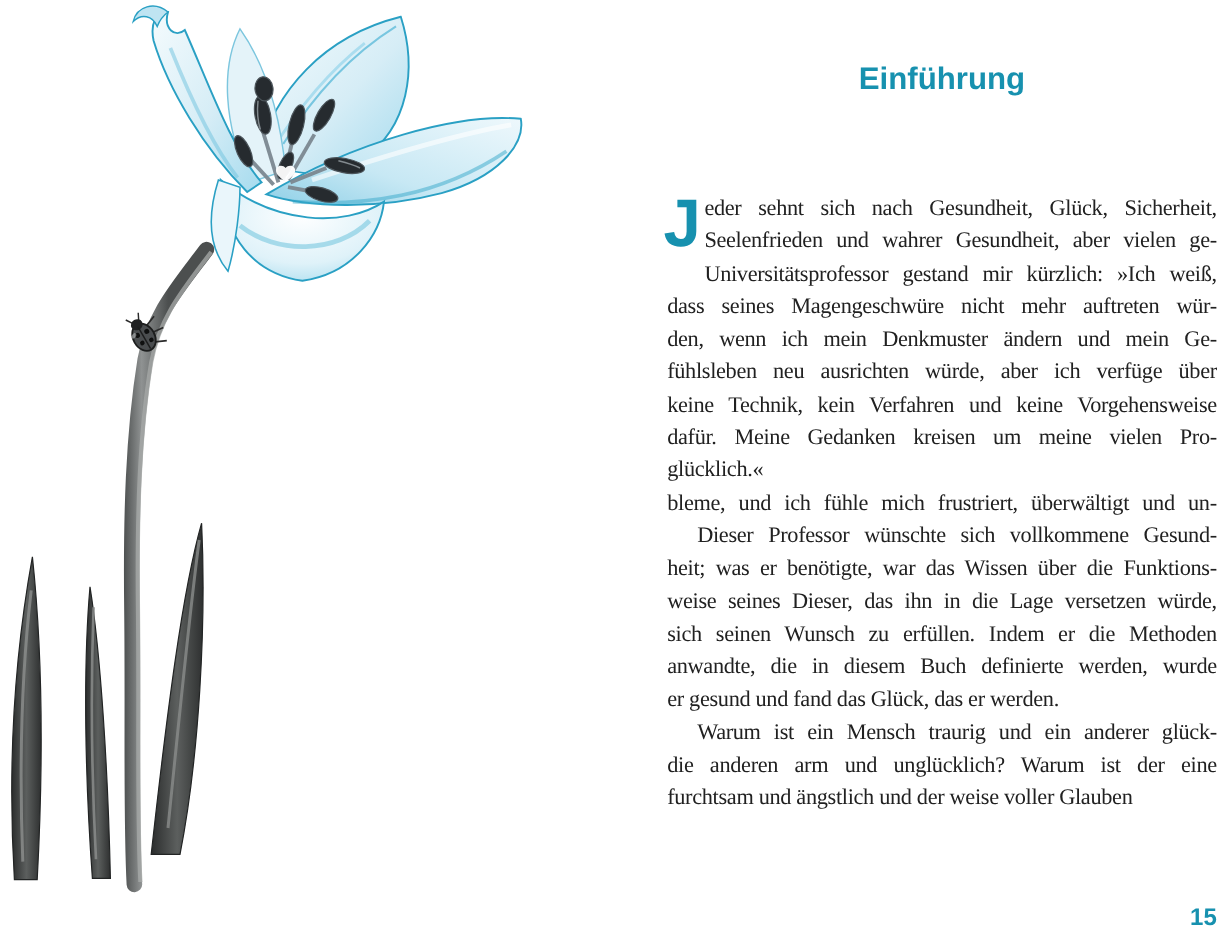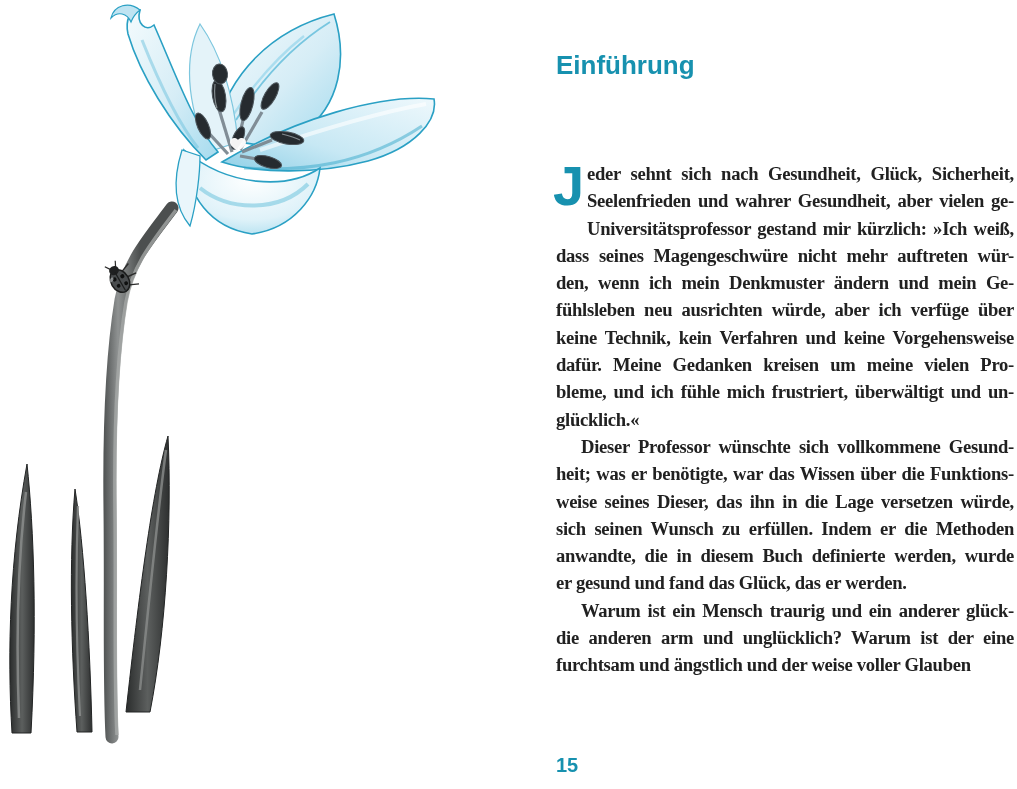--- a/index.html
+++ b/index.html
@@ -4,38 +4,38 @@
 <style>
   html,body{margin:0;padding:0;background:#ffffff;}
   .spread{
     position:relative;width:1017px;height:789px;background:#ffffff;
     overflow:hidden;font-family:"Liberation Serif","DejaVu Serif",serif;
   }
   .illustration{position:absolute;left:0;top:0;}
   .right-page{position:absolute;left:556px;top:0;width:458px;height:789px;}
   .heading{
     position:absolute;top:50px;left:0;width:100%;margin:0;
-    text-align:left;font-family:"Liberation Sans","DejaVu Sans",sans-serif;
+    text-align:center;font-family:"Liberation Sans","DejaVu Sans",sans-serif;
     font-weight:700;font-size:26px;line-height:30px;color:#1791af;
   }
   .bodytext{
     position:absolute;top:160px;left:0;width:458px;
     font-size:18.6px;line-height:27.3px;color:#212121;letter-spacing:-0.015em;
   }
   .para{margin:0;}
-  .line{text-align:justify;text-align-last:justify;white-space:normal;font-weight:bold;}
+  .line{text-align:justify;text-align-last:justify;white-space:normal;}
   .line.last{text-align-last:left;}
   .para.indent .line:first-child{text-indent:25px;}
   .dropcap{
     float:left;width:27px;height:54px;margin:2px 4px 0 0;
     font-family:"Liberation Sans","DejaVu Sans",sans-serif;font-weight:700;
     font-size:56px;line-height:48px;color:#1791af;text-indent:-3px;overflow:visible;
   }
   .pagenum{
-    position:absolute;top:753px;left:0;width:100%;text-align:left;
+    position:absolute;top:753px;left:0;width:100%;text-align:right;
     font-family:"Liberation Sans","DejaVu Sans",sans-serif;font-weight:700;
     font-size:20px;line-height:24px;color:#1791af;
   }
 </style>
 </head>
 <body>
 
 <div class="spread">
 
   <svg class="illustration" width="520" height="789" viewBox="0 0 520 789" xmlns="http://www.w3.org/2000/svg">
@@ -159,22 +159,22 @@
       <div class="para">
         <span class="dropcap">J</span>
       <div class="line">eder sehnt sich nach Gesundheit, Glück, Sicherheit,</div>
           <div class="line">Seelenfrieden und wahrer Gesundheit, aber vielen ge-</div>
           <div class="line">Universitätsprofessor gestand mir kürzlich: »Ich weiß,</div>
           <div class="line">dass seines Magengeschwüre nicht mehr auftreten wür-</div>
           <div class="line">den, wenn ich mein Denkmuster ändern und mein Ge-</div>
           <div class="line">fühlsleben neu ausrichten würde, aber ich verfüge über</div>
           <div class="line">keine Technik, kein Verfahren und keine Vorgehensweise</div>
           <div class="line">dafür. Meine Gedanken kreisen um meine vielen Pro-</div>
+          <div class="line last">glücklich.«</div>
           <div class="line">bleme, und ich fühle mich frustriert, überwältigt und un-</div>
-          <div class="line last">glücklich.«</div>
         </div>
       <div class="para indent">
           <div class="line">Dieser Professor wünschte sich vollkommene Gesund-</div>
           <div class="line">heit; was er benötigte, war das Wissen über die Funktions-</div>
           <div class="line">weise seines Dieser, das ihn in die Lage versetzen würde,</div>
           <div class="line">sich seinen Wunsch zu erfüllen. Indem er die Methoden</div>
           <div class="line">anwandte, die in diesem Buch definierte werden, wurde</div>
           <div class="line last">er gesund und fand das Glück, das er werden.</div>
         </div>
       <div class="para indent">

